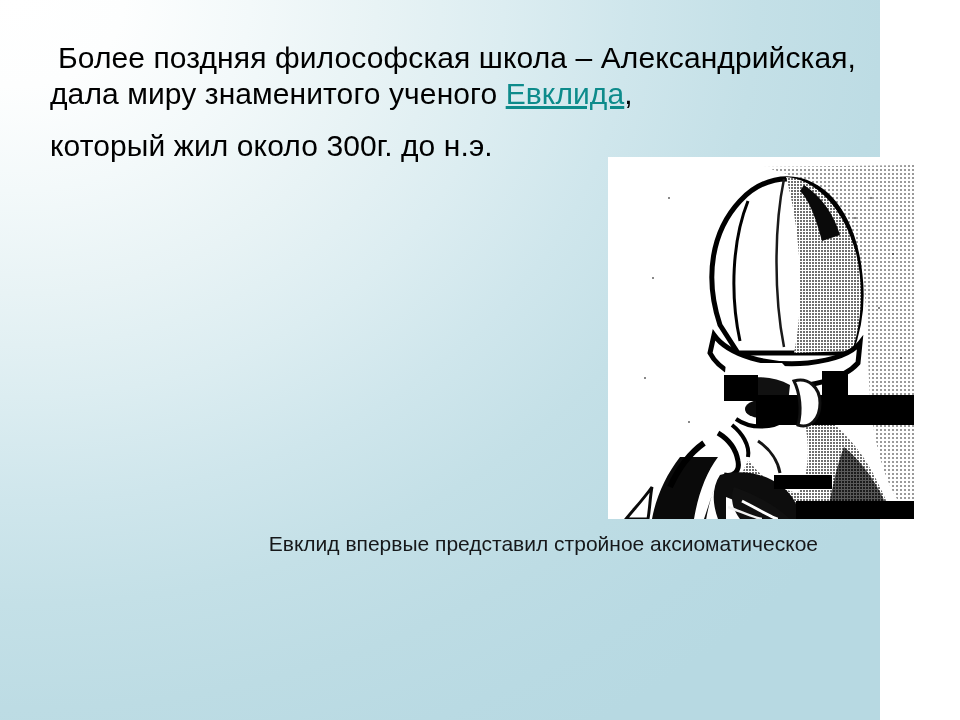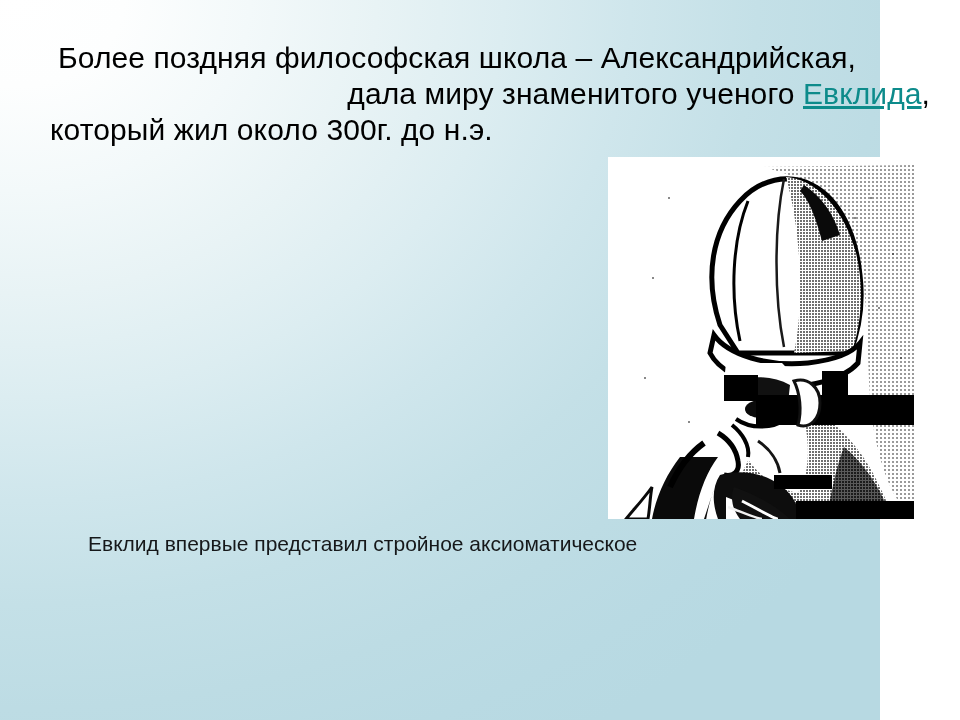--- a/index.html
+++ b/index.html
@@ -44,23 +44,24 @@
     font-size: 30px;
     line-height: 36px;
     letter-spacing: 0.1px;
     white-space: nowrap;
   }
   .body-line {
     display: block;
     white-space: nowrap;
   }
   .line-1 { padding-left: 8px; }
-  .line-2 { padding-left: 0px; text-align: right; }
+  .line-2 { padding-left: 0px; }
   .line-3 {
     padding-left: 0px;
+    margin-top: 16px;
   }
   .hyperlink {
     color: #0d8b8b;
     text-decoration: underline;
     text-underline-offset: 2px;
   }
   .punct { color: #000000; }
 
   
   #portrait-figure {
@@ -80,20 +81,21 @@
 
   
   .caption {
     position: absolute;
     left: 88px;
     top: 530px;
     width: 730px;
     color: #16181a;
     font-size: 21px;
     line-height: 28px;
+    text-align: right;
   }
   .caption-line { display: block; white-space: nowrap; }
 </style>
 </head>
 <body>
 
 <div id="slide">
 
   <div class="body-text">
     <span class="body-line line-1">Более поздняя философская школа – Александрийская,</span>

